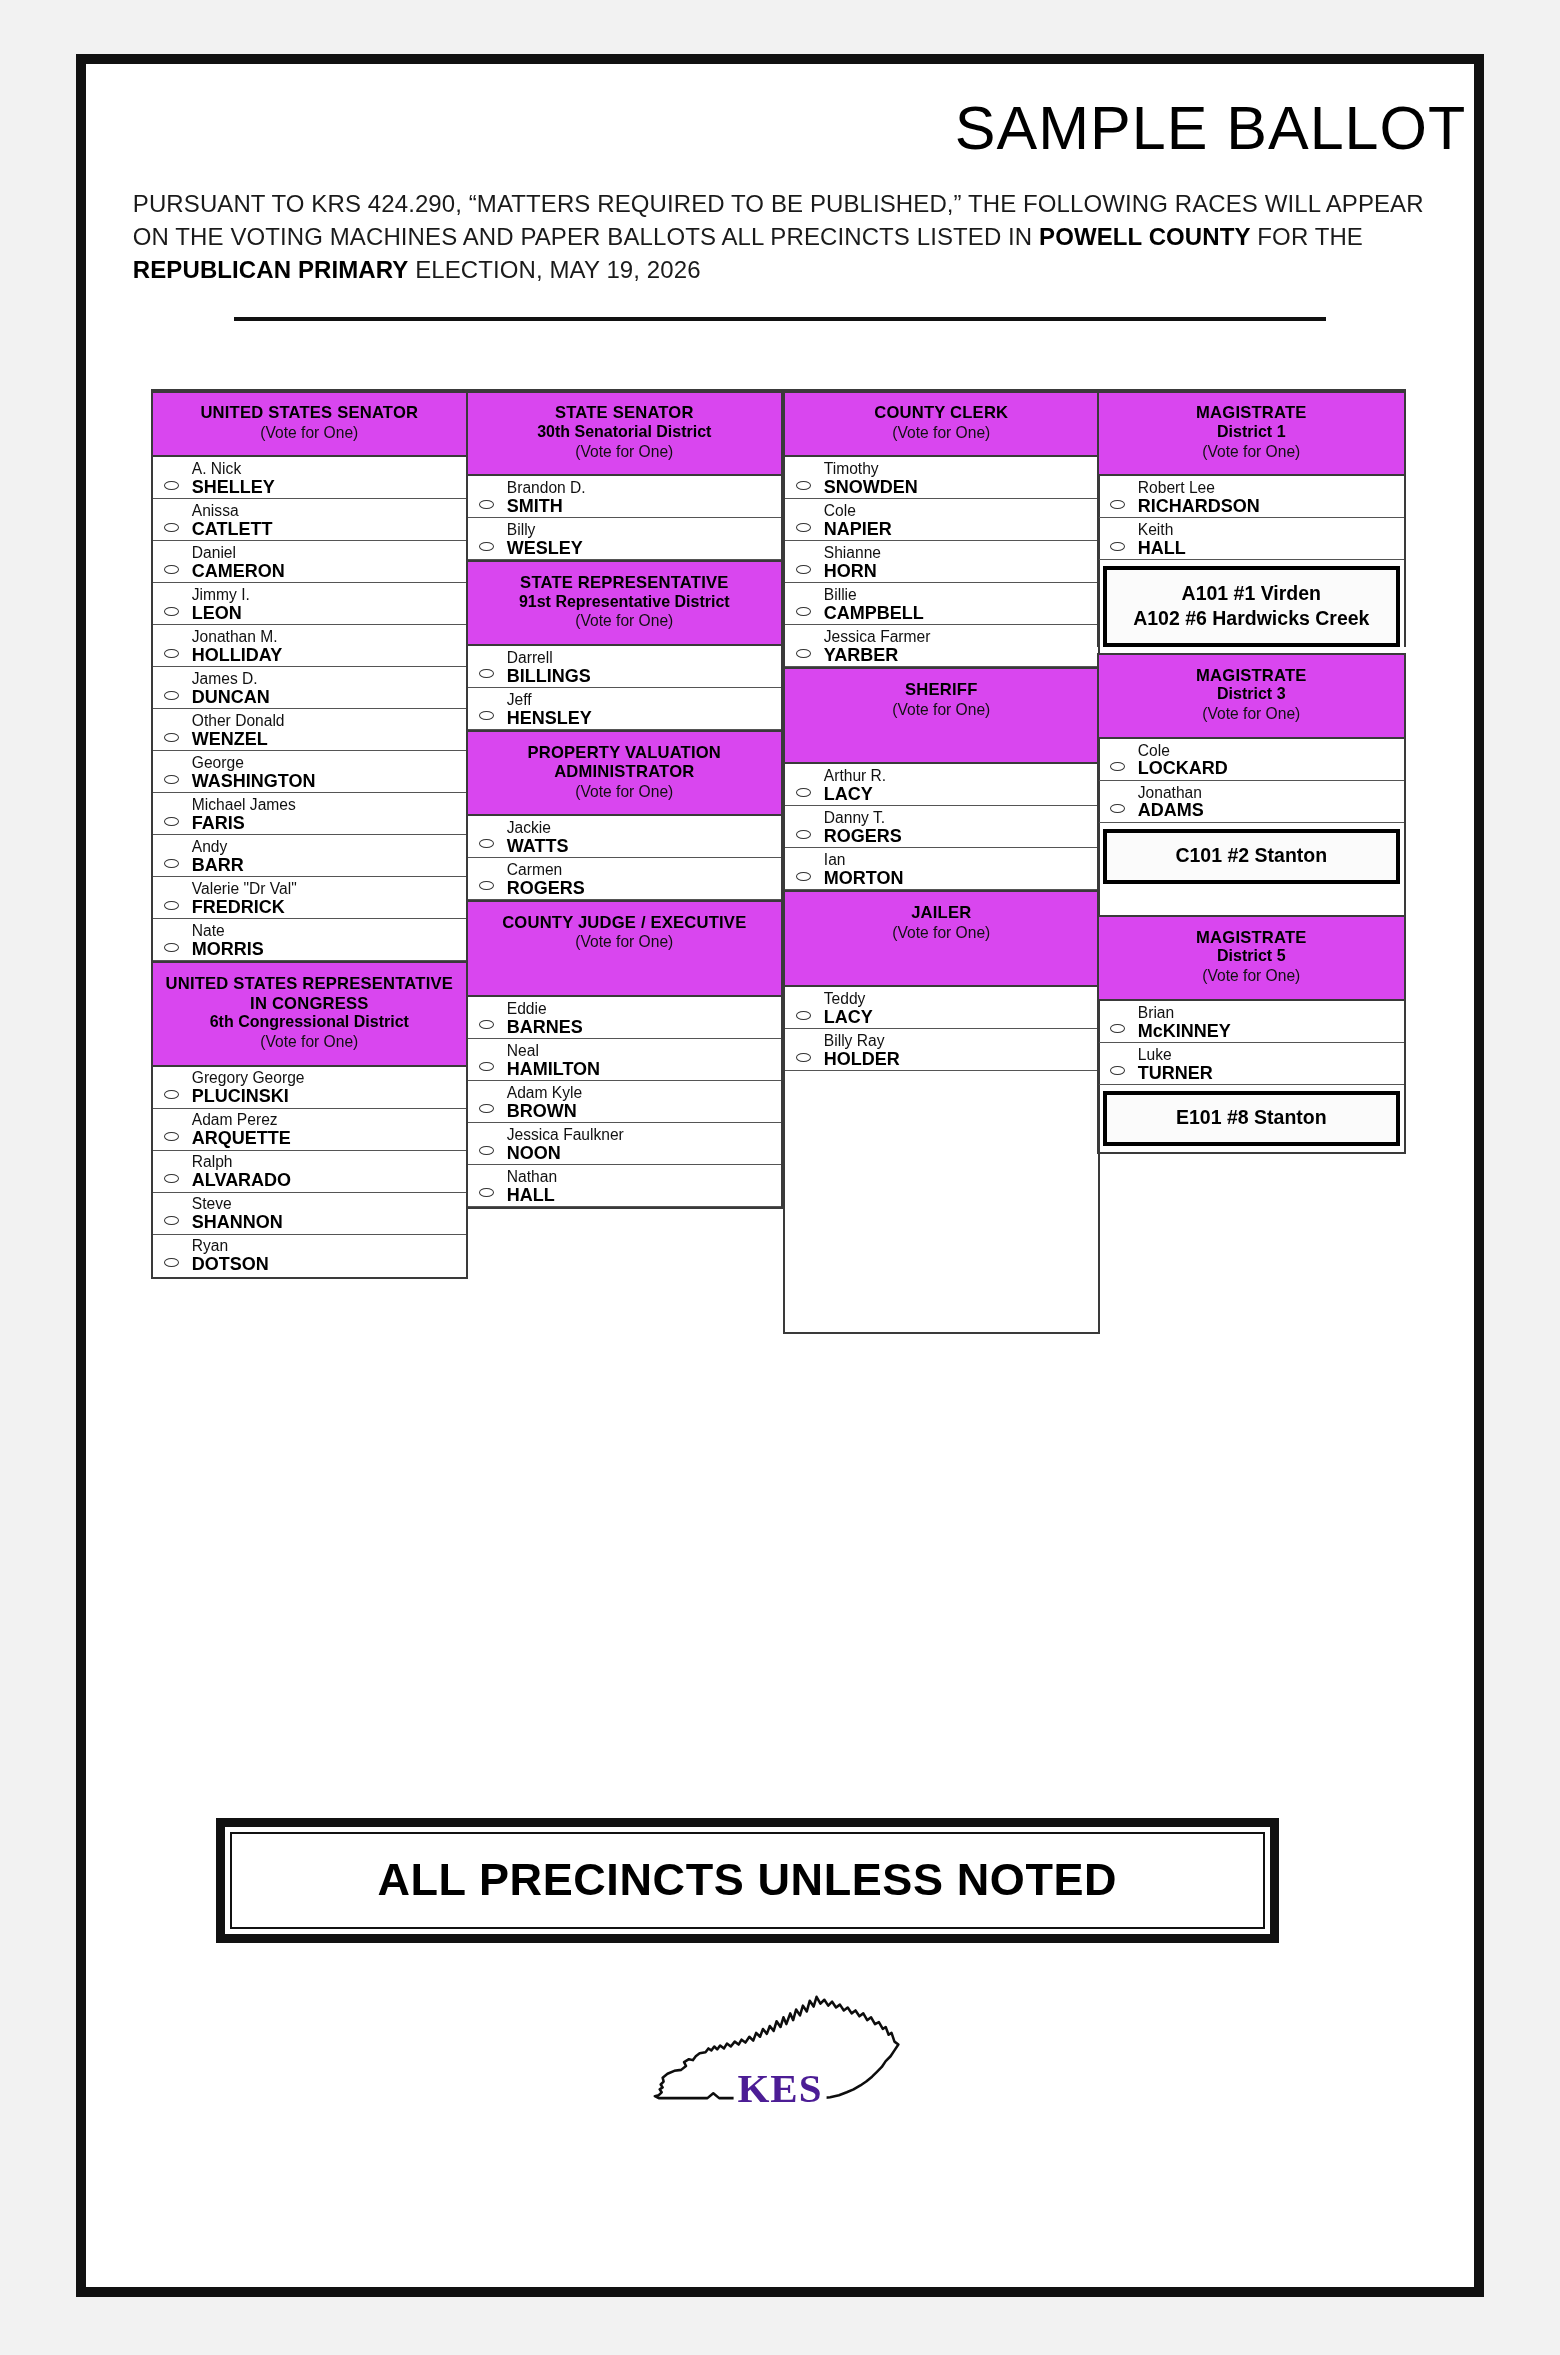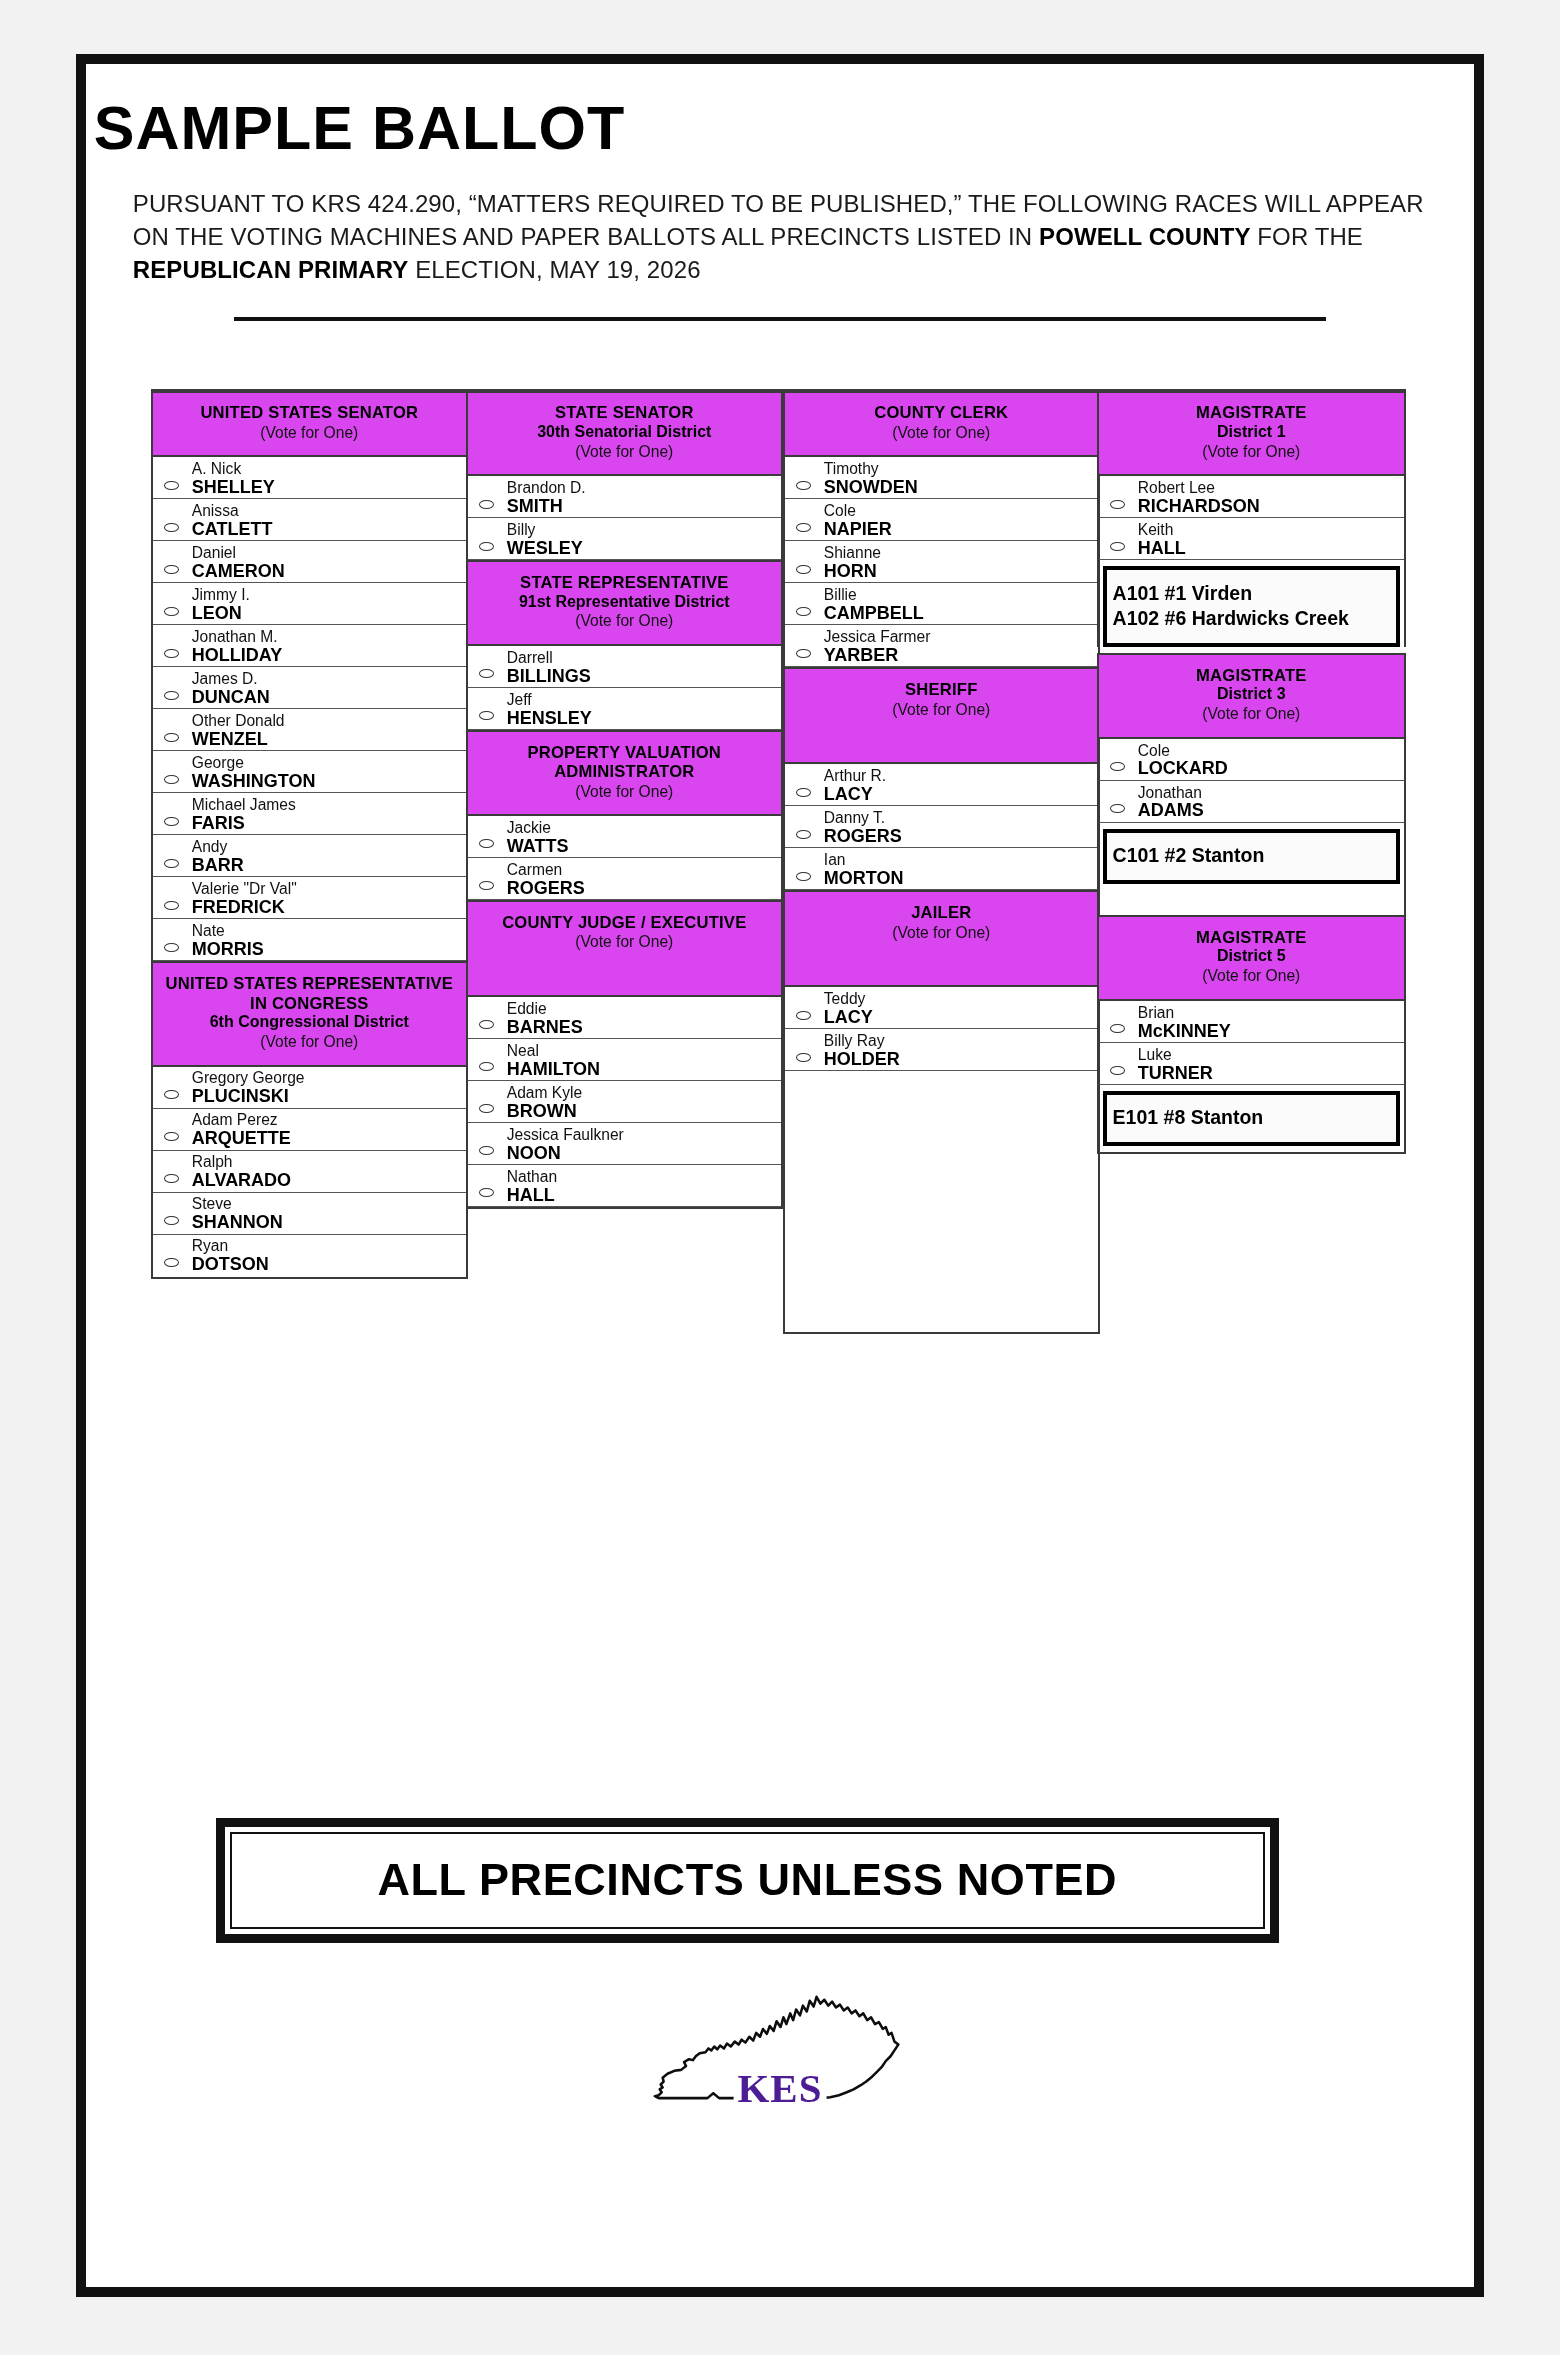--- a/index.html
+++ b/index.html
@@ -28,23 +28,23 @@
   }
   #ballot-inner {
     position: absolute;
     left: 7.8px; top: 7.8px; right: 7.8px; bottom: 7.8px;
     background: #ffffff;
     overflow: hidden;
   }
 
   
   #ballot-title {
-    text-align: left;
+    text-align: right;
     font-size: 61px;
-    font-weight: bold;
+    font-weight: normal;
     letter-spacing: 1px;
     margin-top: 21.5px;
     color: #000;
     font-family: "Liberation Sans", sans-serif;
   }
   #ballot-notice {
     margin: 23.4px 39px 0 39px;
     font-size: 24px;
     line-height: 1.38;
     color: #1a1a1a;
@@ -151,20 +151,21 @@
     white-space: nowrap;
     margin-top: 1px;
   }
 
   
   .precinct-box {
     border: 4.9px solid #000;
     background: #fbfbfb;
     margin: 5.9px 3.9px 5.9px 3.9px;
     padding: 10.7px 5.9px 11.7px 5.9px;
+    text-align: center;
     box-sizing: border-box;
   }
   .precinct-box .pline {
     font-size: 19.5px;
     font-weight: bold;
     color: #000;
     line-height: 1.3;
     white-space: nowrap;
   }
 

